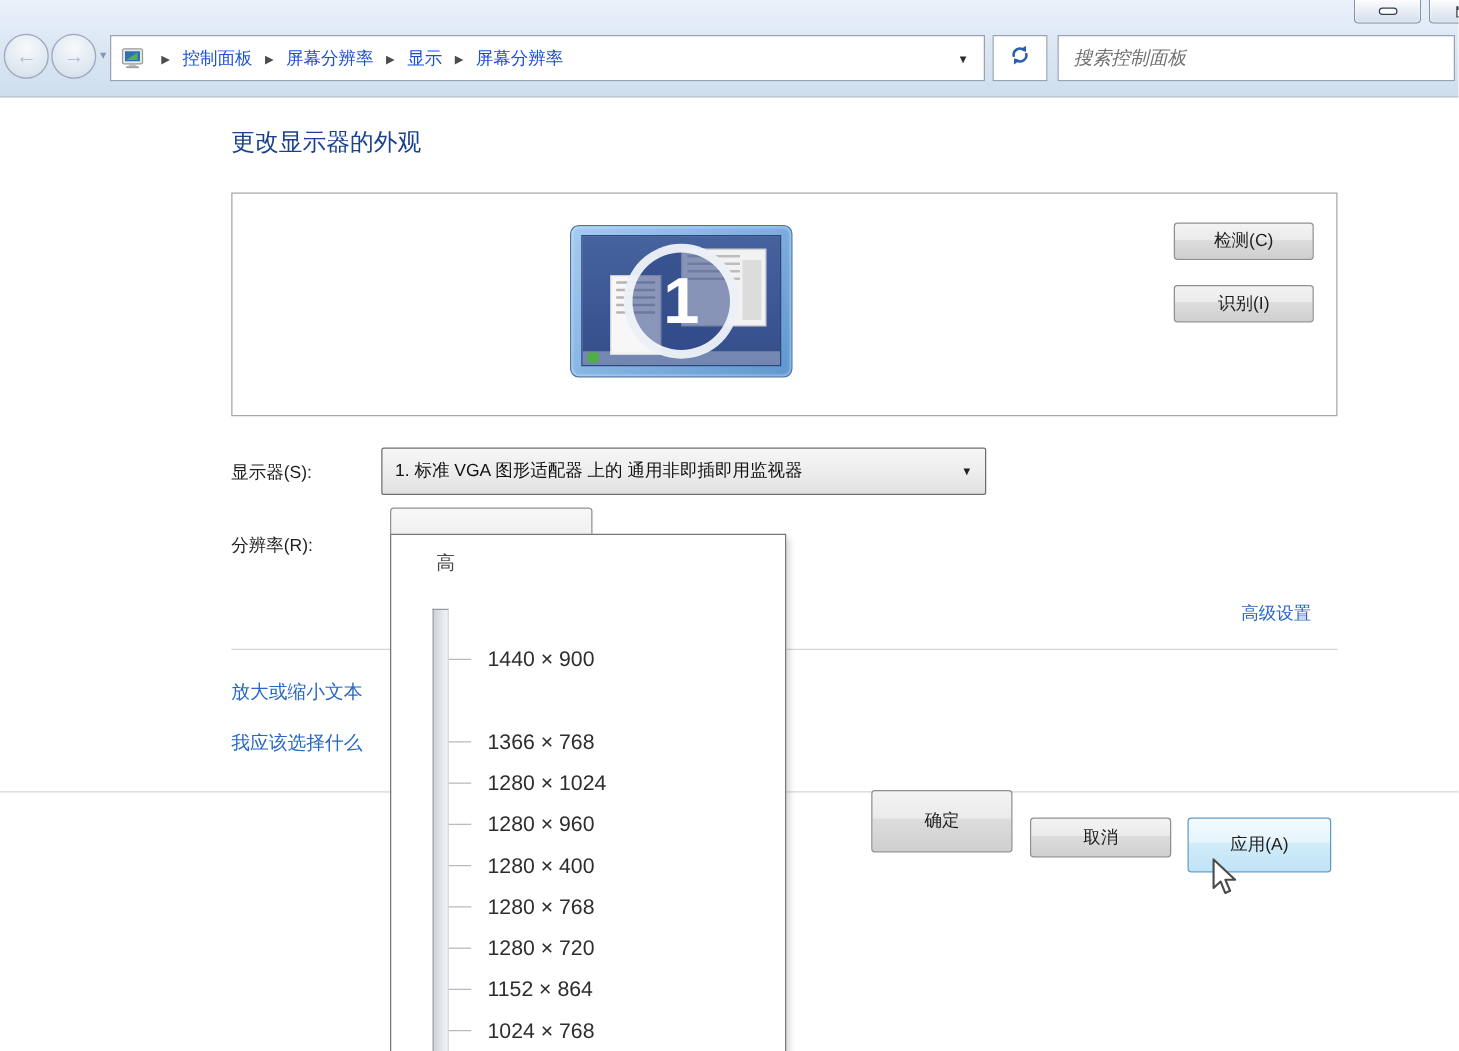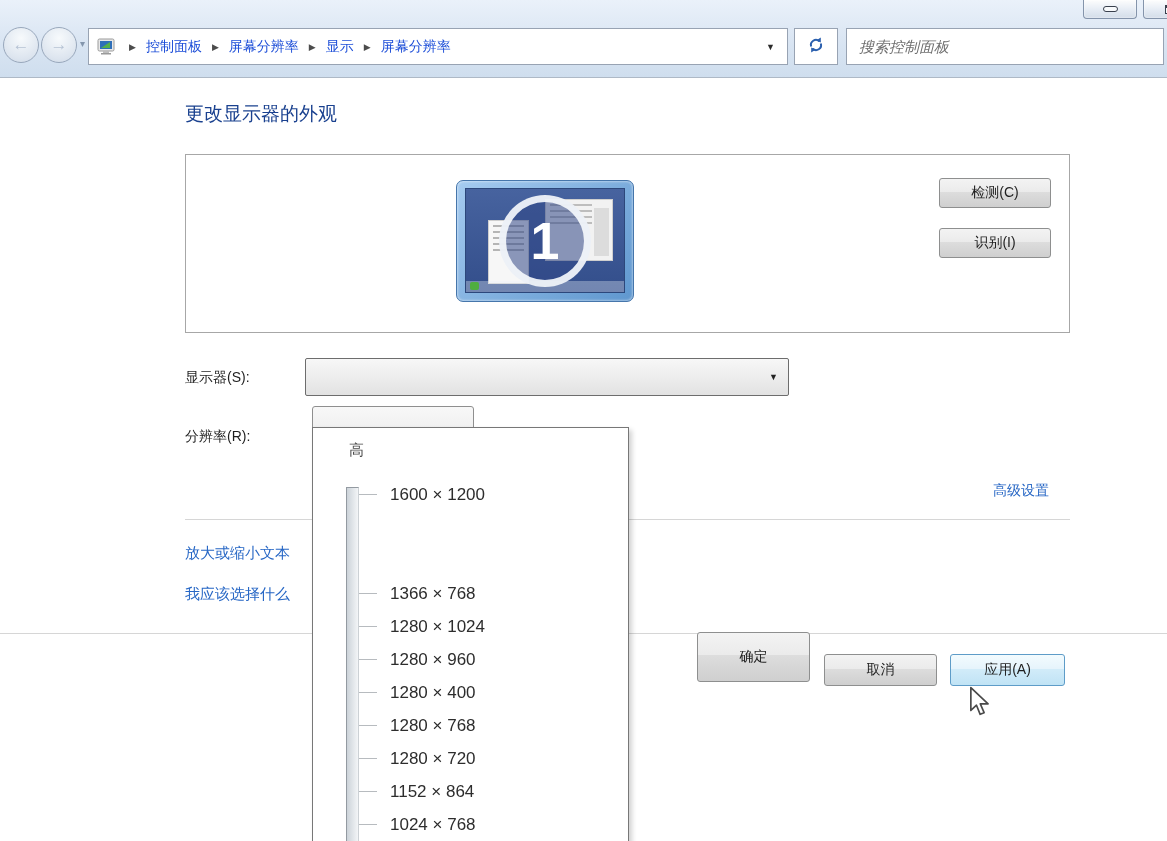--- a/index.html
+++ b/index.html
@@ -90,21 +90,21 @@
   .link-which { left:185px; top:585px; }
 
   .sep { position:absolute; height:1px; background:#d6d6d6; }
   .sepA-left { left:185px; top:519px; width:127px; }
   .sepA-right { left:629px; top:519px; width:441px; }
   .sepB-left { left:0; top:633px; width:312px; }
   .sepB-right { left:629px; top:633px; width:538px; }
 
   .btn-ok { left:697px; top:632px; width:113px; height:50px; }
   .btn-cancel { left:824px; top:654px; width:113px; height:32px; }
-  .btn-apply { left:950px; top:654px; width:115px; height:32px;
+  .btn-apply { left:950px; top:654px; width:115px; height:44px;
                background:linear-gradient(#f3fbfe,#e6f4fc 45%,#d2ecf9 46%,#c0e3f5);
                border:1px solid #5e9cc8; }
 
   
   .flyout { position:absolute; left:312px; top:427px; width:317px; height:416px;
             background:#fff; border:1px solid #777; box-shadow:3px 3px 5px rgba(0,0,0,.18); z-index:10; }
   .fly-high { position:absolute; left:36px; top:13px; font-size:15px; color:#4a4a4a; }
   .fly-track { position:absolute; left:33px; top:59px; width:13px; bottom:-2px;
                background:linear-gradient(to right,#ccd3d9,#f3f5f7);
                border-left:1px solid #939aa1; border-right:1px solid #ccd1d5; border-top:1px solid #939aa1; }
@@ -198,20 +198,21 @@
           <span class="m-num">1</span>
         </div>
       </div>
     </div>
     <button class="w7btn btn-detect">检测(C)</button>
     <button class="w7btn btn-identify">识别(I)</button>
   </div>
 
   <div class="field-label lbl-display">显示器(S):</div>
   <div class="combo">
+    <span>1. 标准 VGA 图形适配器 上的 通用非即插即用监视器</span>
     <span class="caret">▼</span>
   </div>
 
   <div class="field-label lbl-resolution">分辨率(R):</div>
   <div class="combo-sliver"></div>
 
   <div class="link link-advanced">高级设置</div>
   <div class="sep sepA-left"></div>
   <div class="sep sepA-right"></div>
 
@@ -222,23 +223,23 @@
   <div class="sep sepB-right"></div>
 
   <button class="w7btn btn-ok">确定</button>
   <button class="w7btn btn-cancel">取消</button>
   <button class="w7btn btn-apply">应用(A)</button>
 
   <div class="flyout">
     <div class="fly-high">高</div>
     <div class="fly-track"></div>
 
-    <div class="res-row" style="top:50px">
-        <span class="res-tick"></span>
-        <span class="res-label">1600 × 1200</span>
+    <div class="res-row" style="top:83px">
+        <span class="res-tick"></span>
+        <span class="res-label">1440 × 900</span>
       </div>
     <div class="res-row" style="top:149px">
         <span class="res-tick"></span>
         <span class="res-label">1366 × 768</span>
       </div>
     <div class="res-row" style="top:182px">
         <span class="res-tick"></span>
         <span class="res-label">1280 × 1024</span>
       </div>
     <div class="res-row" style="top:215px">

